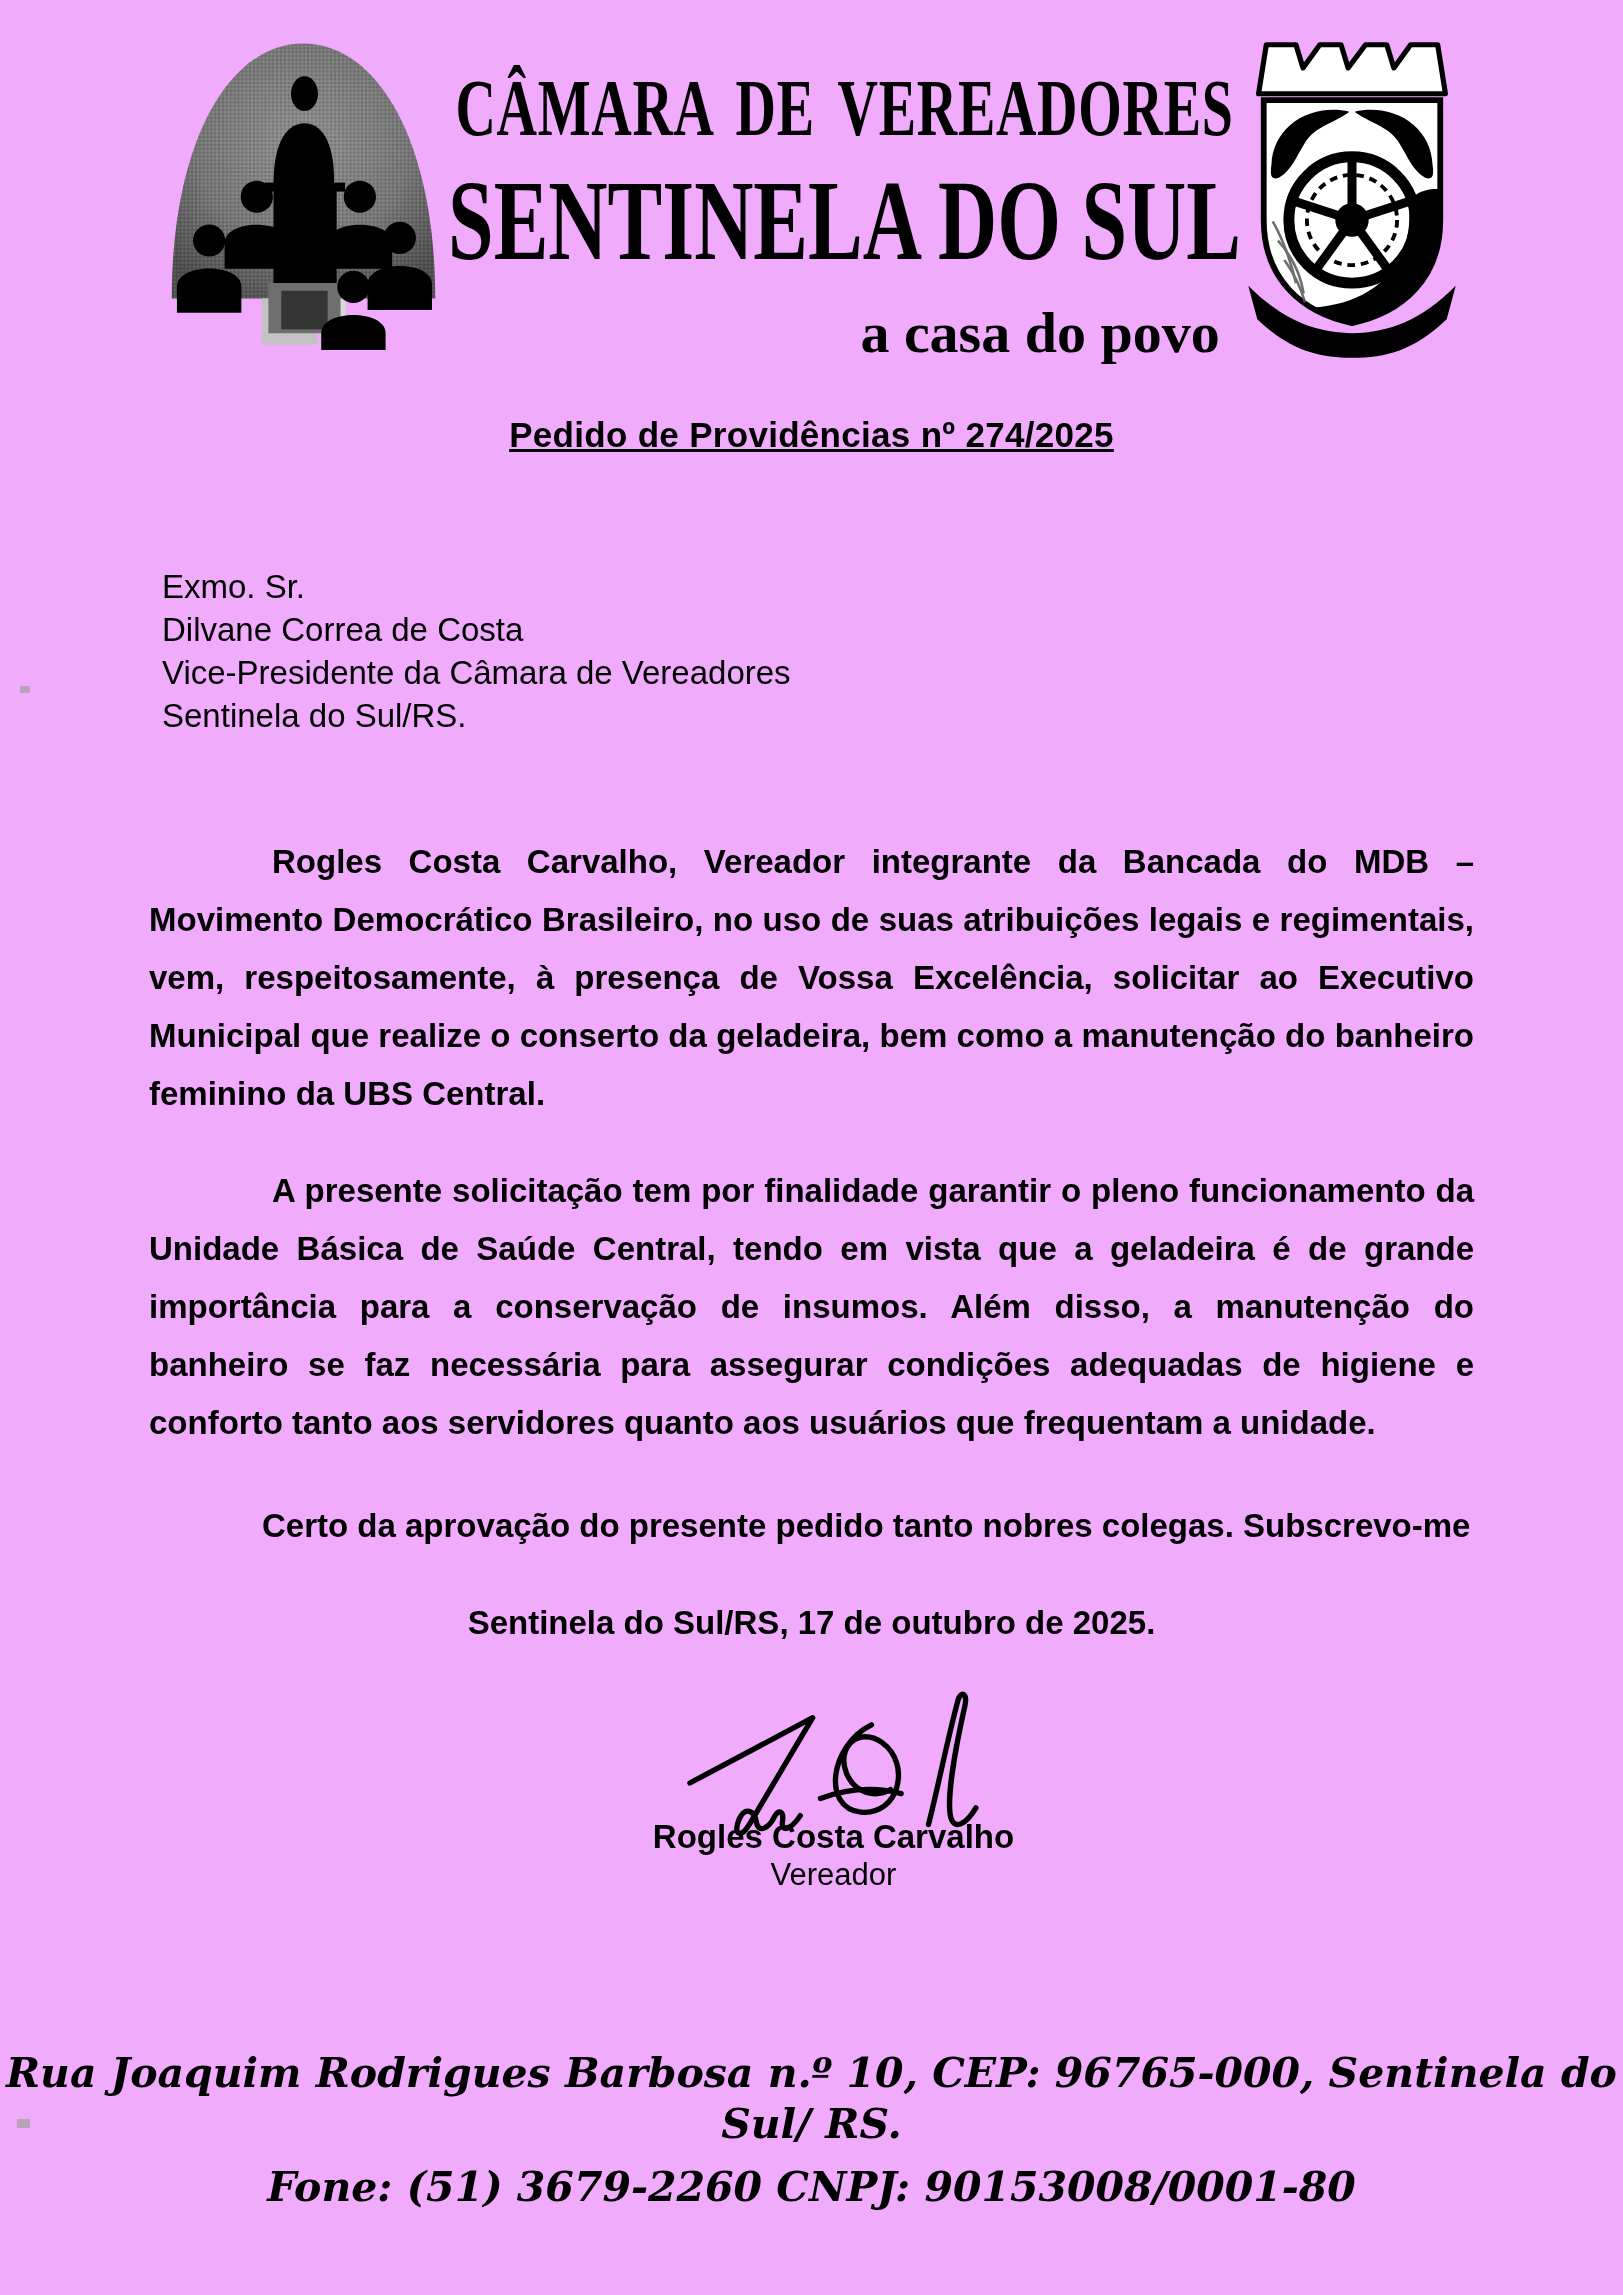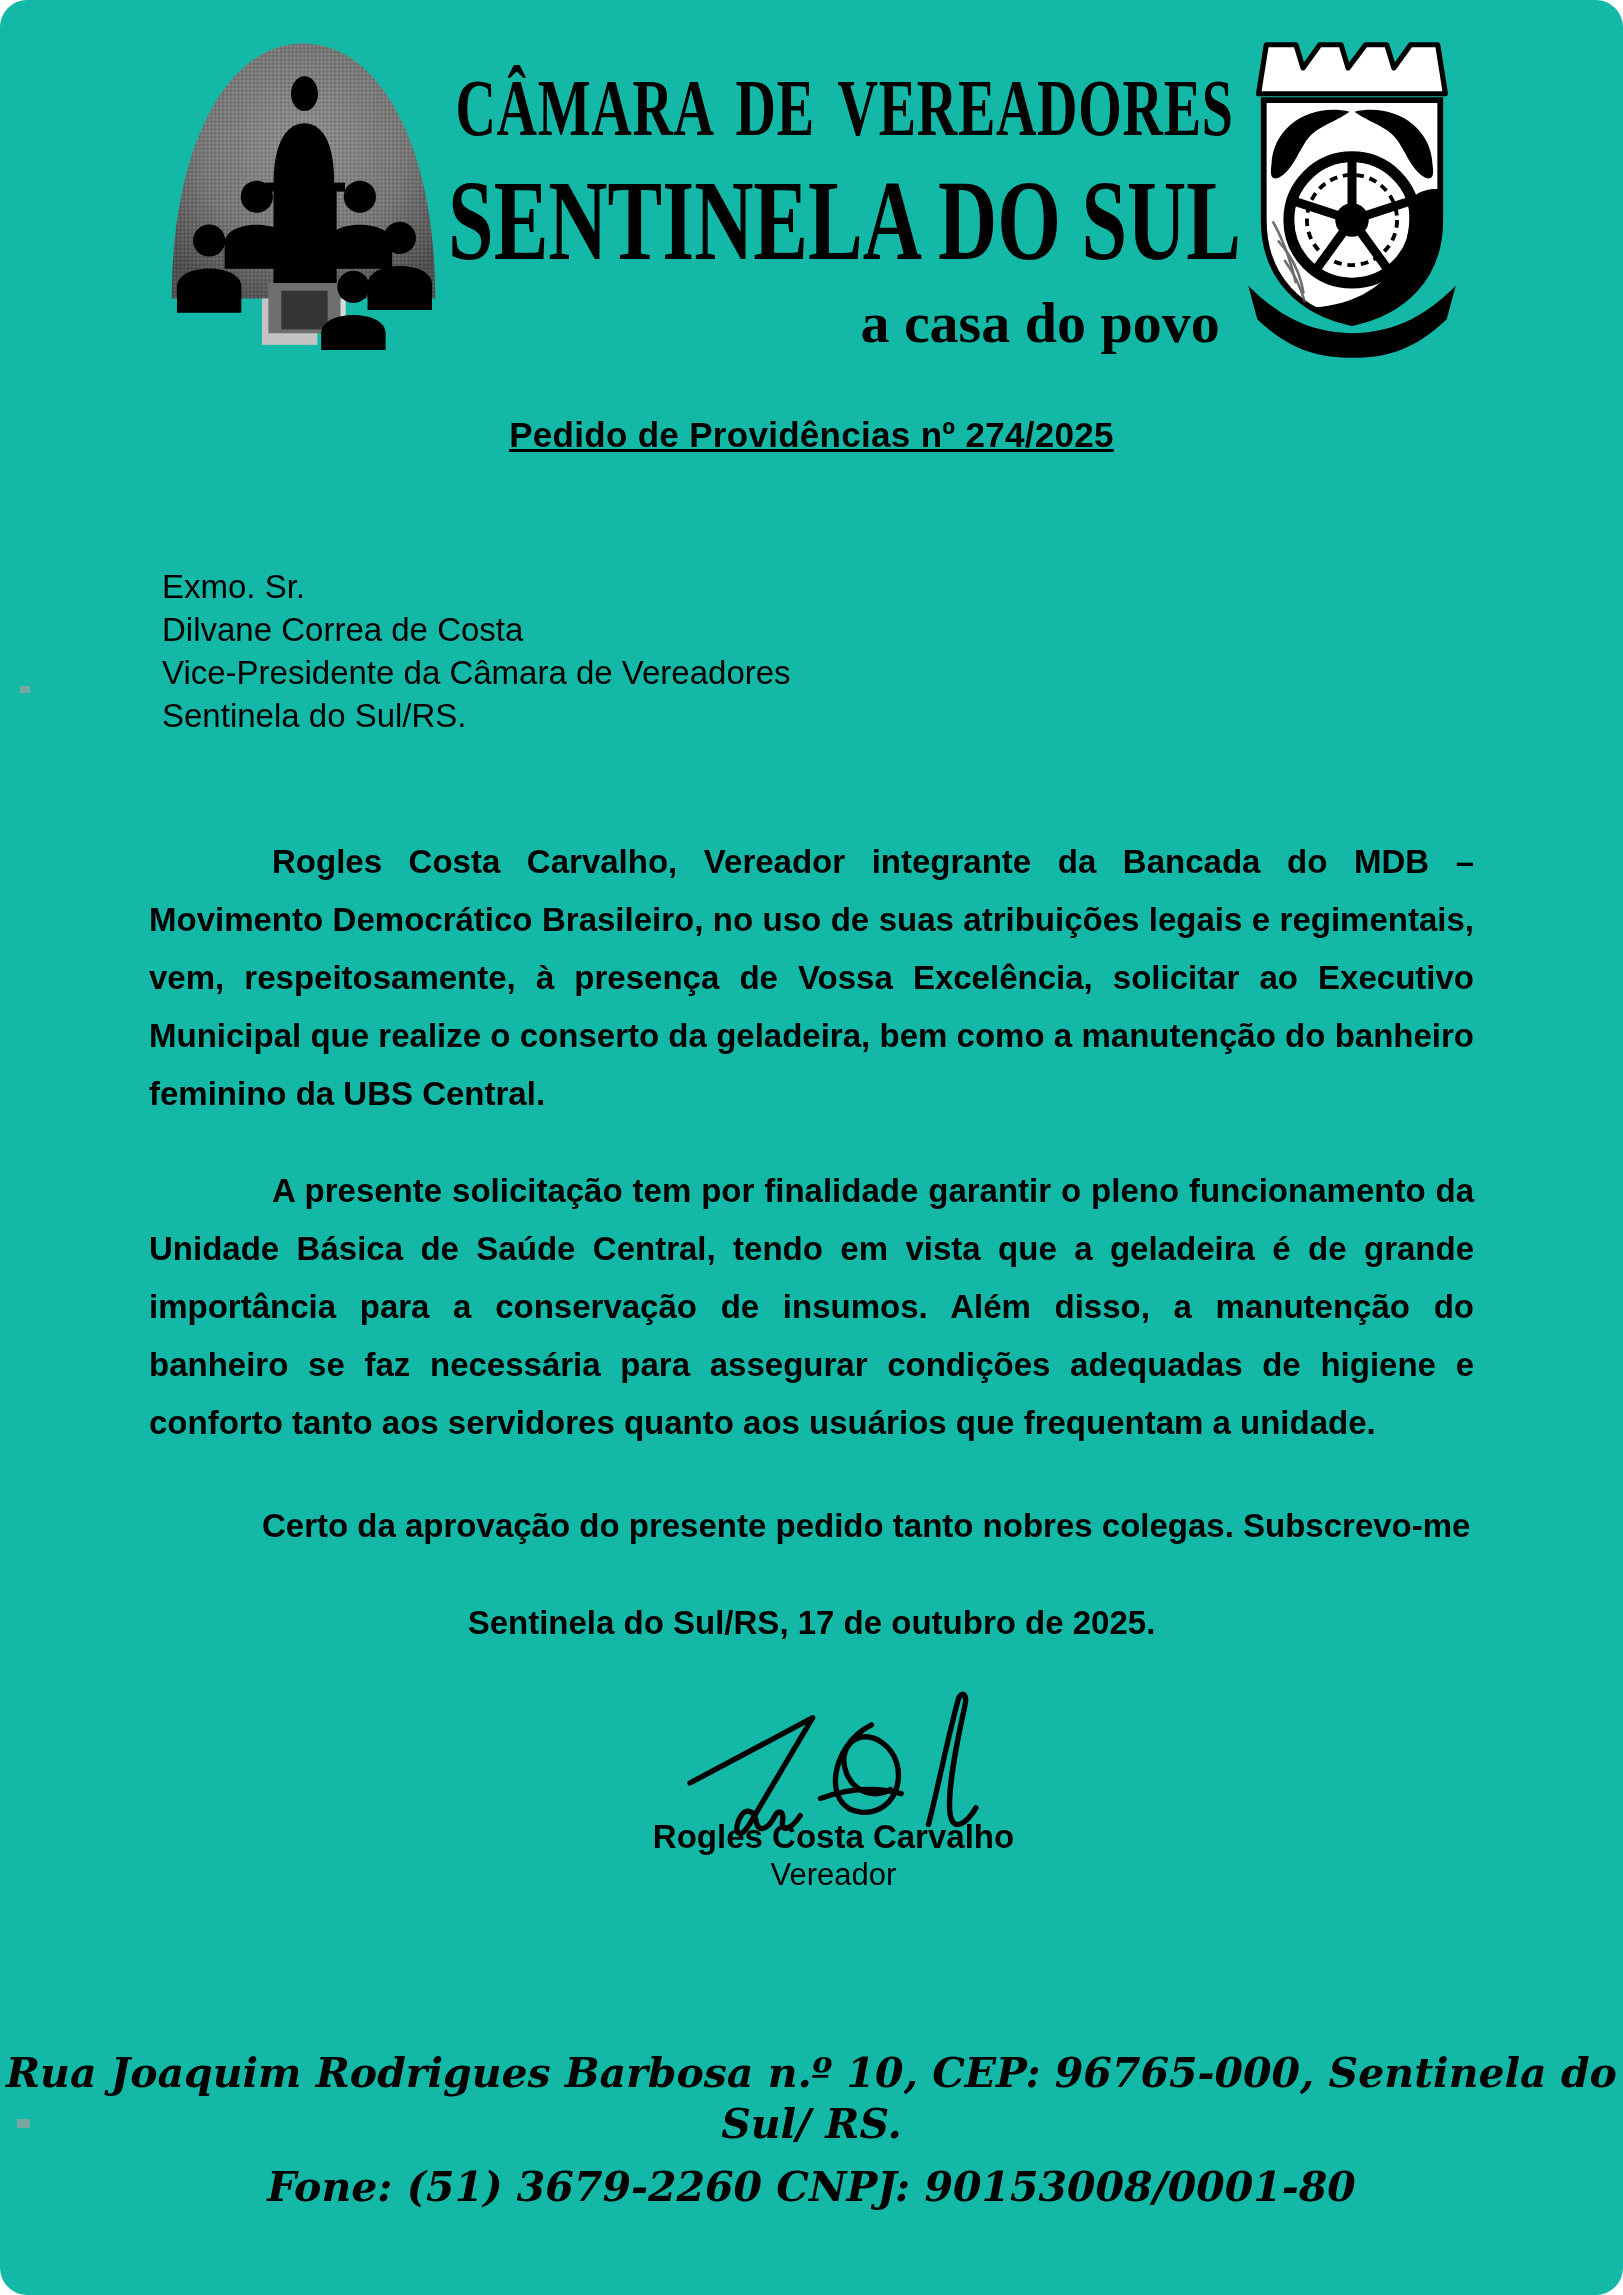--- a/index.html
+++ b/index.html
@@ -2,25 +2,24 @@
 <html lang="pt-BR" style="font-size:10.5px"><head>
 <meta charset="utf-8">
 <title>Pedido de Providências nº 274/2025</title>
 <style>
   * { box-sizing: border-box; }
   html, body { margin: 0; padding: 0; background: #ffffff; }
   .page {
     position: relative;
     width: 1623px;
     height: 2295px;
-    background: #14b8a6;
+    background: #f0abfc;
     color: #000000;
     font-family: "Liberation Sans", sans-serif;
     overflow: hidden;
-    border-radius: 27px;
   }
 
   
   .letterhead {
     display: flex;
     align-items: flex-start;
     padding: 27.5px 157px 0 156px;
     height: 350px;
   }
   .logo-wrap { width: 295px; height: 322px; flex: 0 0 auto; }
@@ -44,21 +43,21 @@
     white-space: nowrap;
     transform: scaleY(1.40);
     letter-spacing: 0px;
   }
   .tagline {
     font-family: "Liberation Serif", serif;
     font-weight: bold;
     font-size: 58px;
     text-align: right;
     padding-right: 18.3px;
-    margin-top: 3px;
+    margin-top: 13px;
     white-space: nowrap;
   }
   .crest-wrap { width: 228px; height: 335px; flex: 0 0 auto; }
   .crest-wrap svg { width: 100%; height: 100%; display: block; }
 
   
   .doc-title {
     margin-top: 65px;
     text-align: center;
     font-weight: bold;

